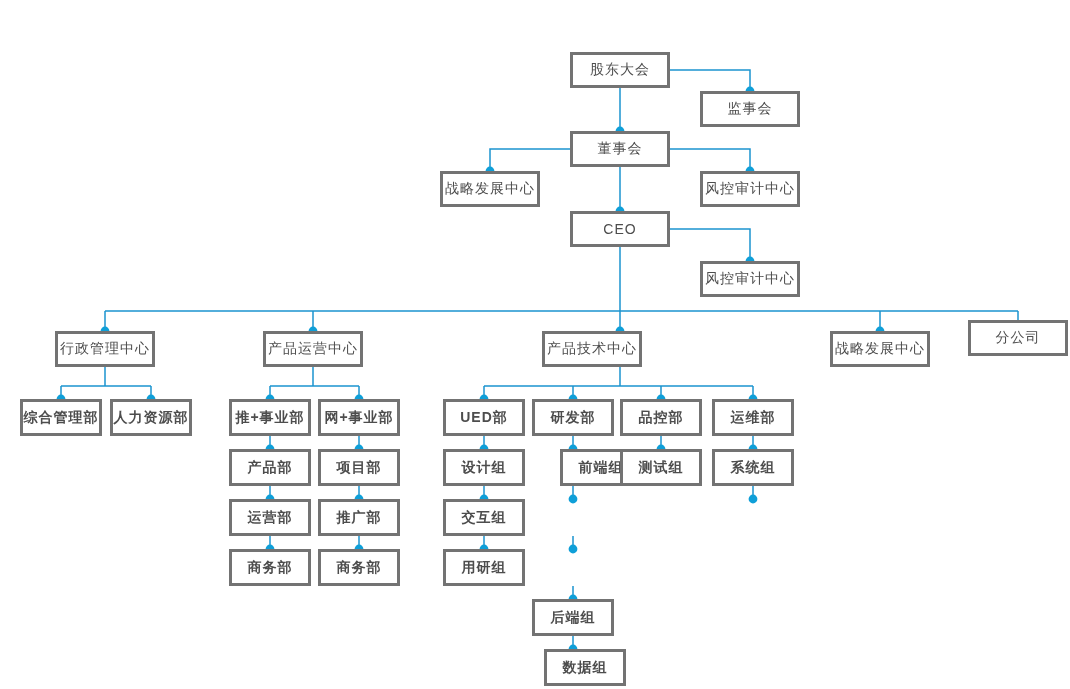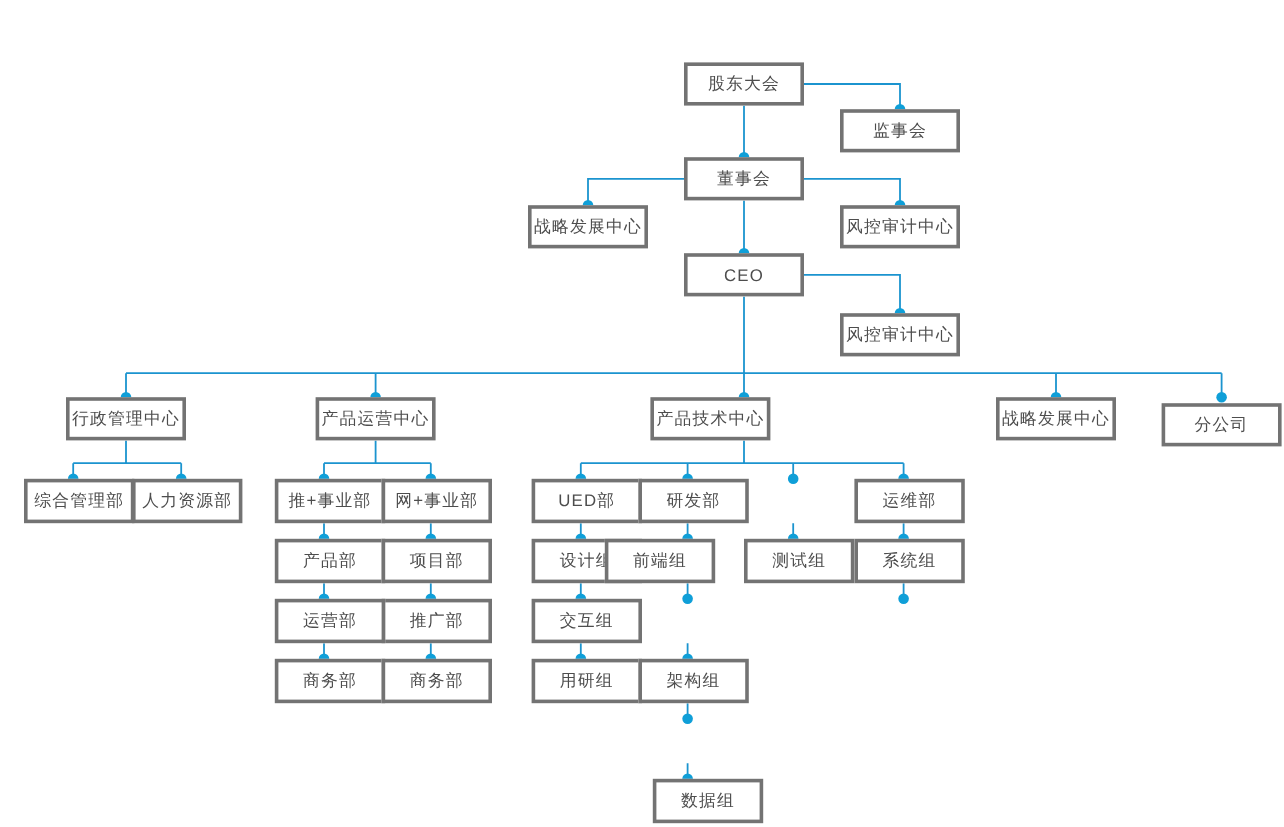--- a/index.html
+++ b/index.html
@@ -17,21 +17,21 @@
     background:#ffffff;
     border:3px solid #737373;
     display:flex;align-items:center;justify-content:center;
     color:#4d4d4d;
     font-size:14px;
     letter-spacing:1px;
     cursor:default;
     z-index:2;
   }
   .lg{width:100px;height:36px;}
-  .sm{width:92px;height:37px;}
+  .sm{width:82px;height:37px;font-weight:bold;}
 </style>
 </head>
 <body>
 
 <div class="stage">
 
   <svg class="wires" viewBox="0 0 1070 689" width="1070" height="689">
     <g fill="none" stroke-width="1.5" stroke="#1b94cf">
       <path d="M670 70 H750 V91
                M620 88 V131
@@ -119,21 +119,21 @@
     </div>
   <div class="node lg" style="left:263px;top:331px">
       <span>产品运营中心</span>
     </div>
   <div class="node lg" style="left:542px;top:331px">
       <span>产品技术中心</span>
     </div>
   <div class="node lg" style="left:830px;top:331px">
       <span>战略发展中心</span>
     </div>
-  <div class="node lg" style="left:968px;top:336px">
+  <div class="node lg" style="left:968px;top:320px">
       <span>分公司</span>
     </div>
 
   <div class="node sm" style="left:20px;top:399px">
       <span>综合管理部</span>
     </div>
   <div class="node sm" style="left:110px;top:399px">
       <span>人力资源部</span>
     </div>
 
@@ -161,45 +161,48 @@
   <div class="node sm" style="left:318px;top:549px">
       <span>商务部</span>
     </div>
 
   <div class="node sm" style="left:443px;top:399px">
       <span>UED部</span>
     </div>
   <div class="node sm" style="left:532px;top:399px">
       <span>研发部</span>
     </div>
+  <div class="node sm" style="left:620px;top:399px">
+      <span>品控部</span>
+    </div>
   <div class="node sm" style="left:712px;top:399px">
       <span>运维部</span>
     </div>
 
   <div class="node sm" style="left:443px;top:449px">
       <span>设计组</span>
     </div>
-  <div class="node sm" style="left:504px;top:449px">
+  <div class="node sm" style="left:560px;top:449px">
       <span>前端组</span>
     </div>
   <div class="node sm" style="left:620px;top:449px">
       <span>测试组</span>
     </div>
   <div class="node sm" style="left:712px;top:449px">
       <span>系统组</span>
     </div>
 
   <div class="node sm" style="left:443px;top:499px">
       <span>交互组</span>
     </div>
 
   <div class="node sm" style="left:443px;top:549px">
       <span>用研组</span>
     </div>
-  <div class="node sm" style="left:532px;top:549px">
-      <span>架构组</span>
-    </div>
-
+
+  <div class="node sm" style="left:532px;top:599px">
+      <span>后端组</span>
+    </div>
   <div class="node sm" style="left:544px;top:649px">
       <span>数据组</span>
     </div>
 
 </div>
 
 </body></html>

